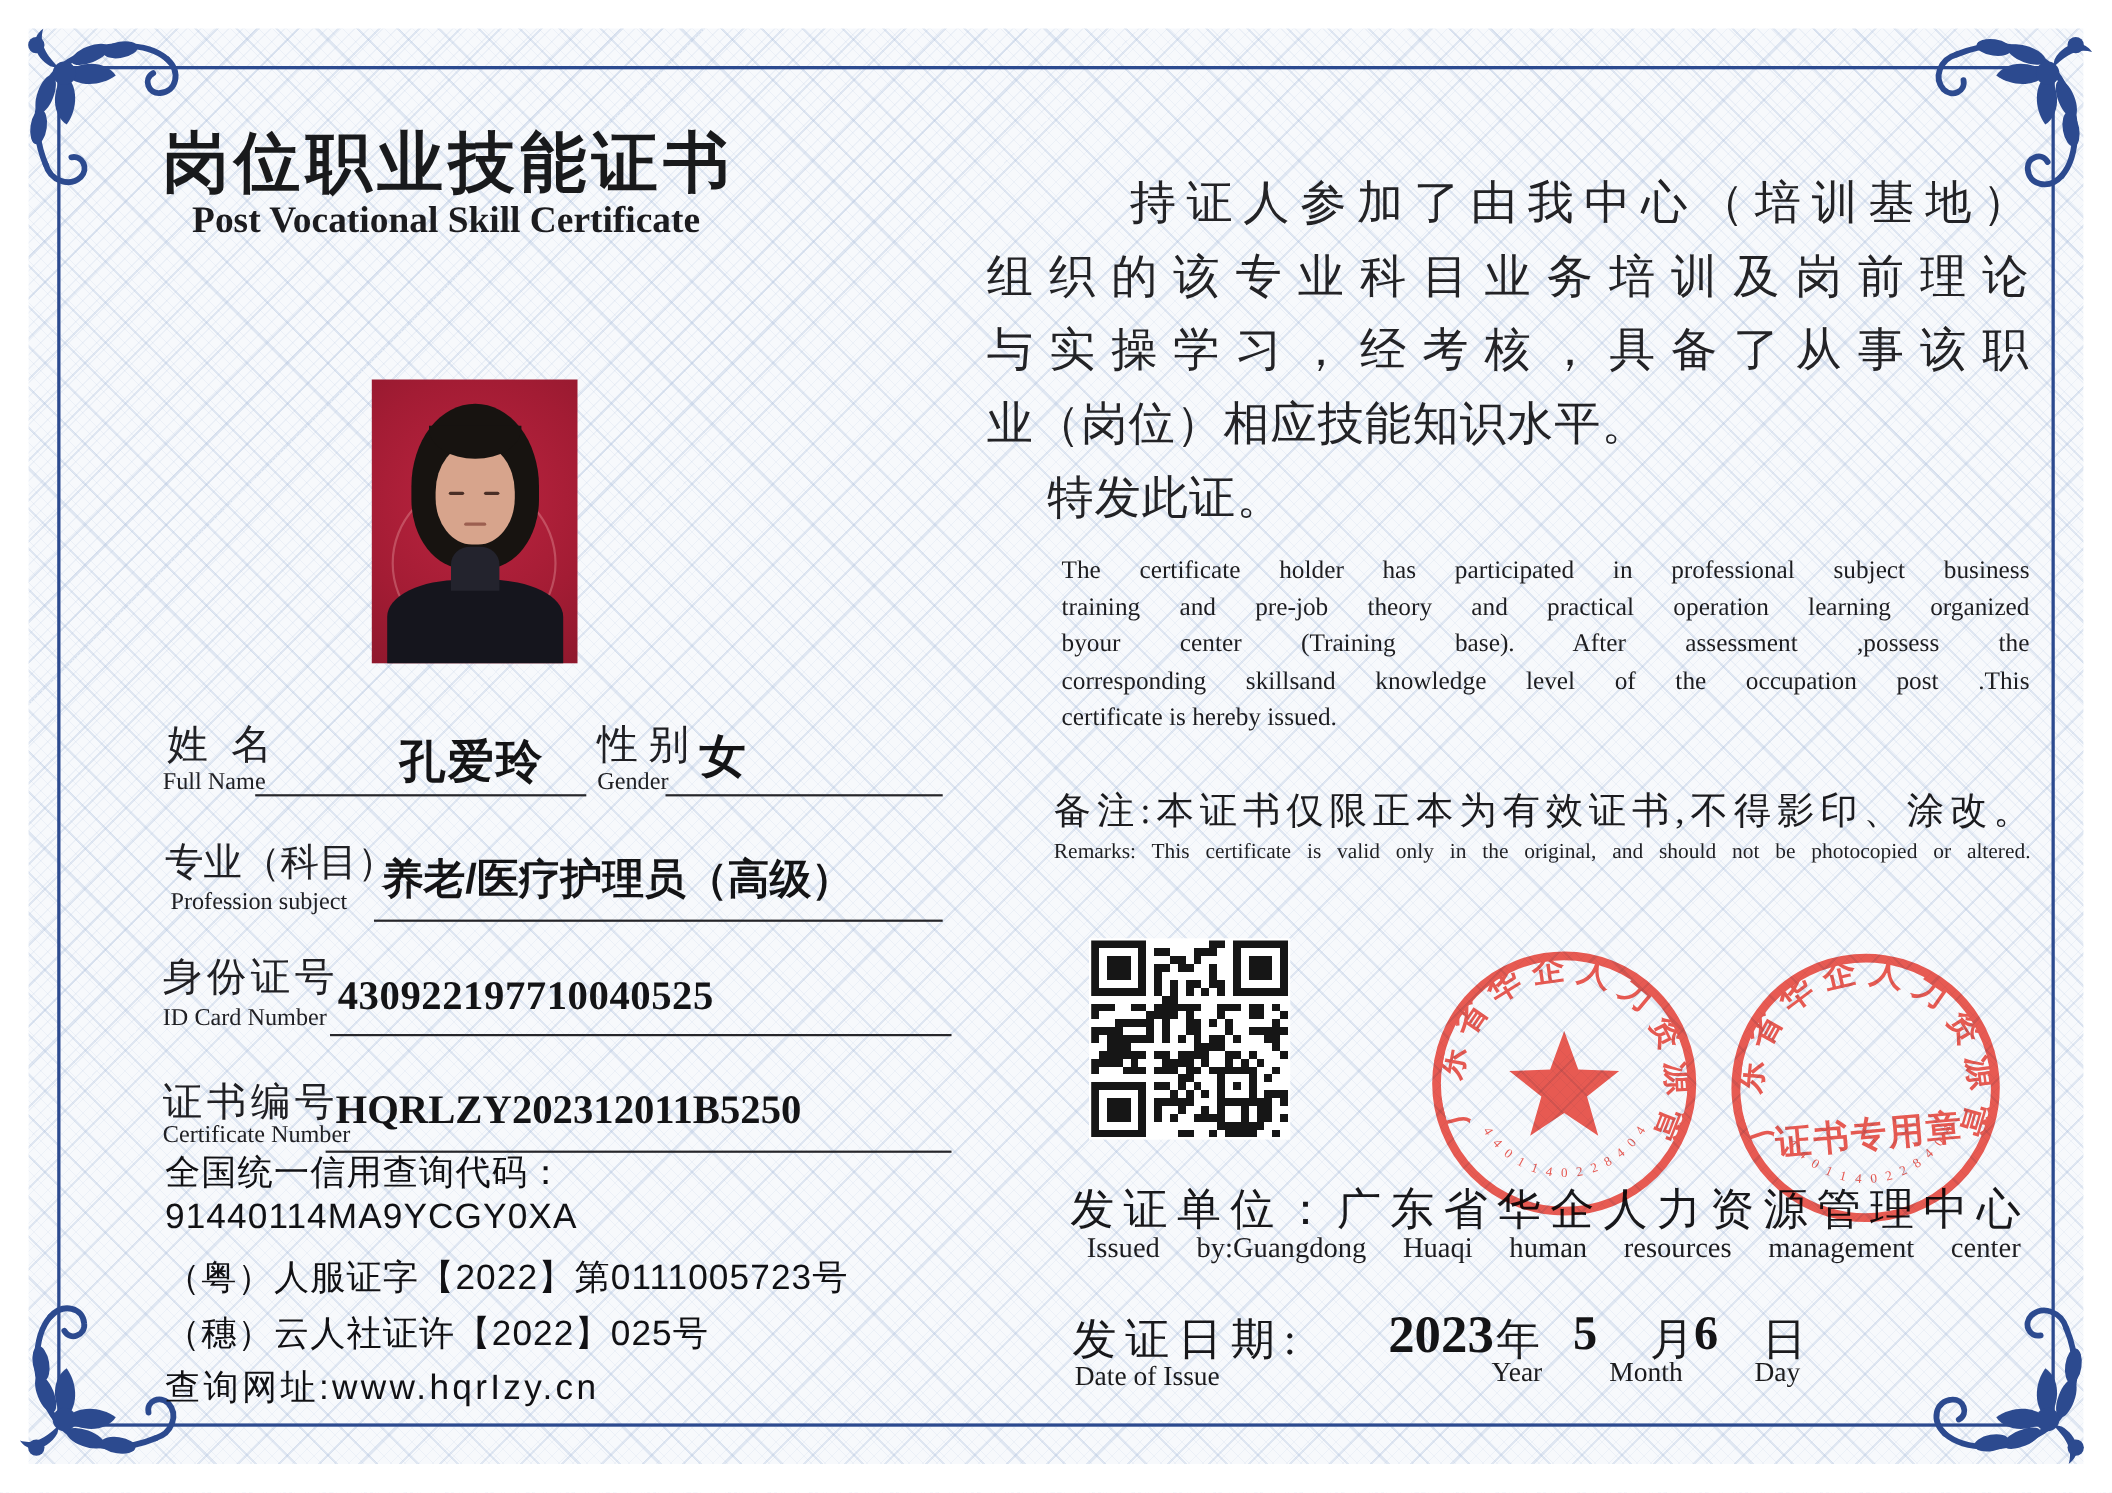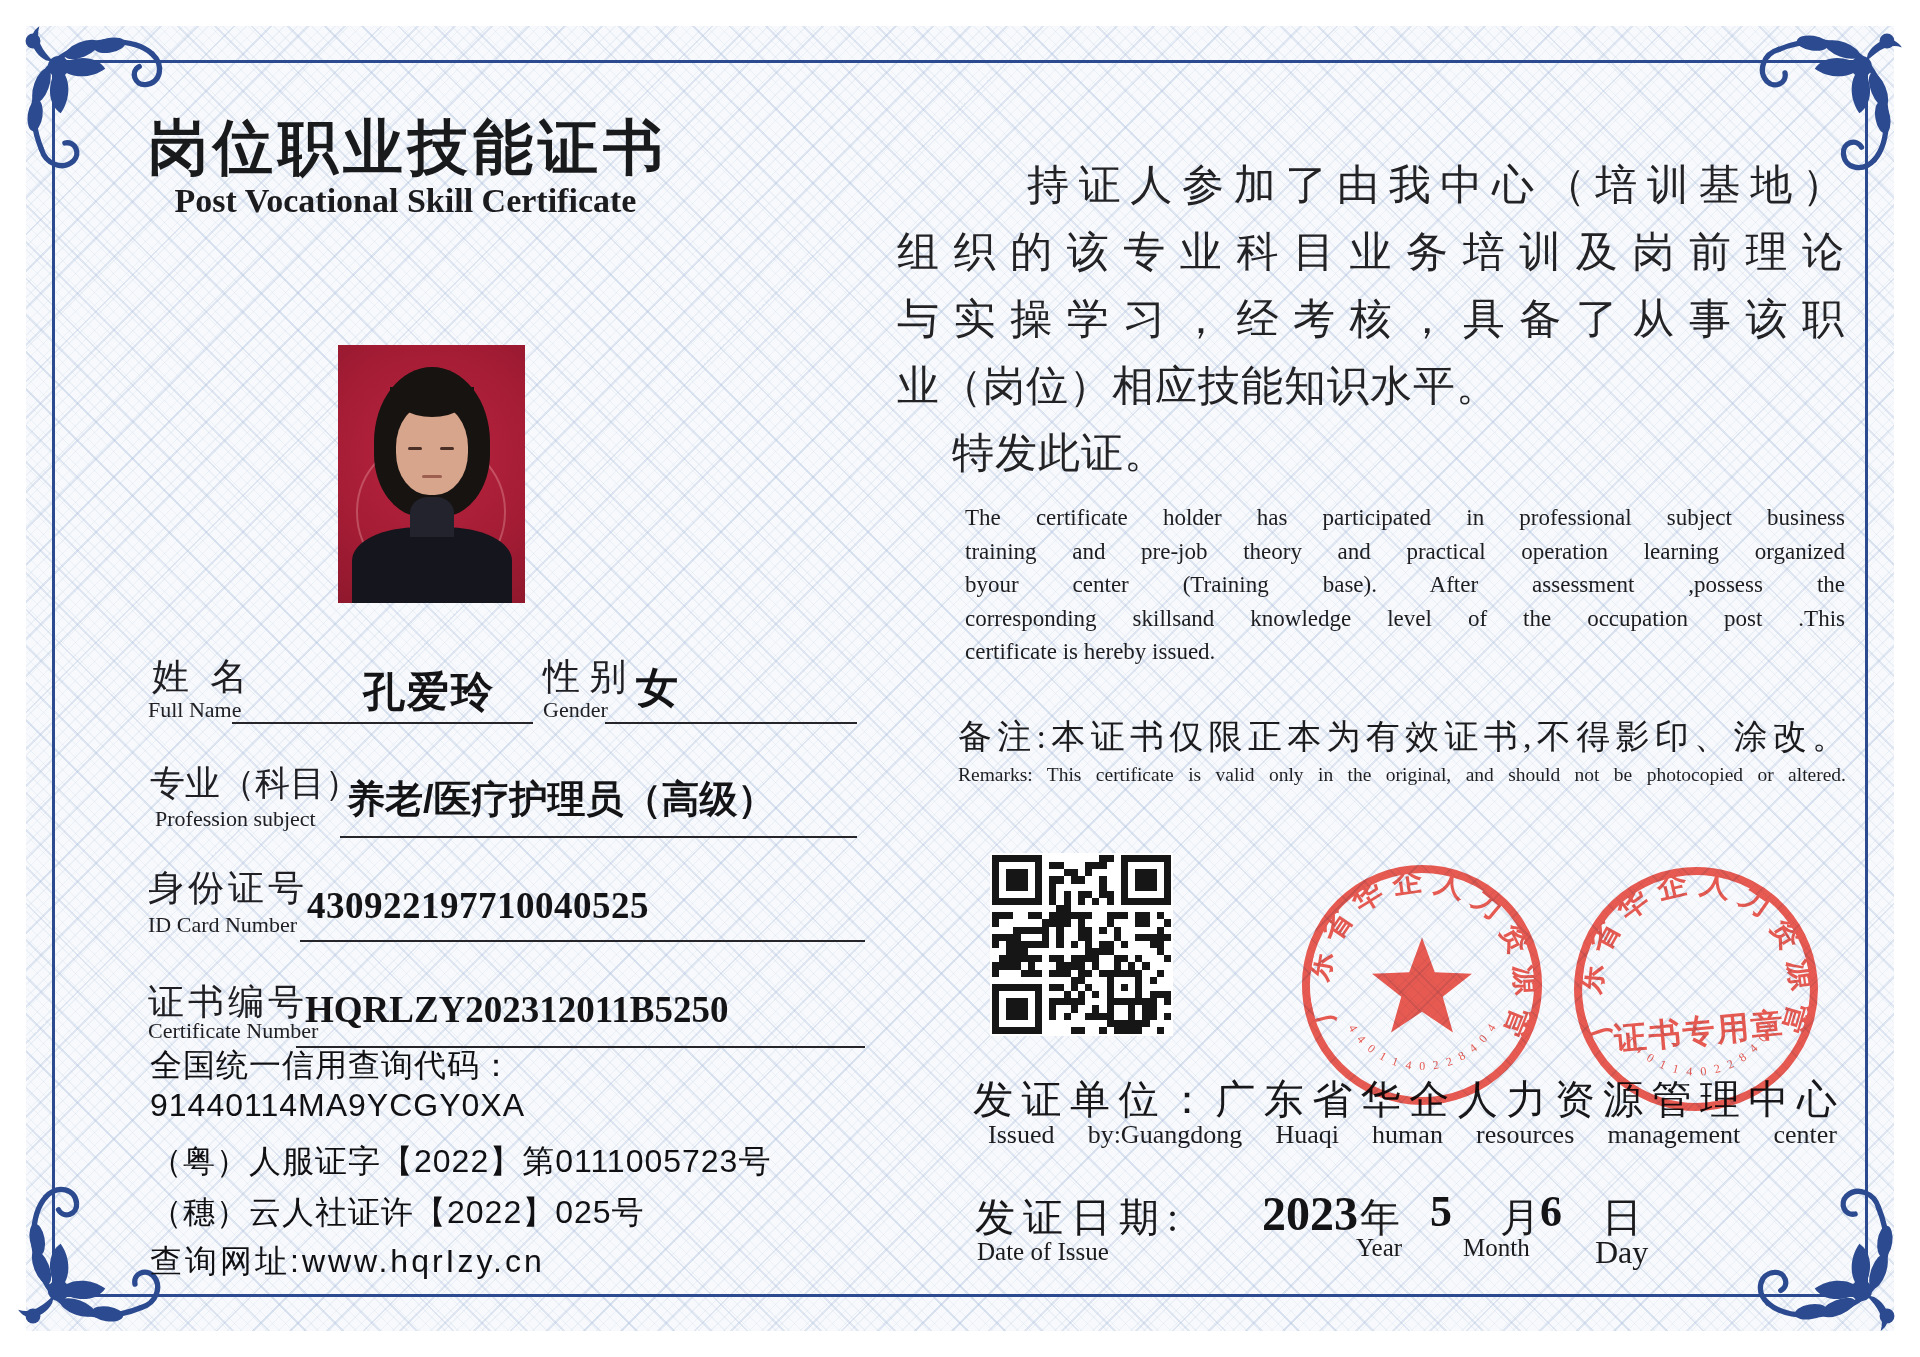--- a/index.html
+++ b/index.html
@@ -375,21 +375,21 @@
   <div class="abs" style="left:975px; top:1190px; font-size:40px; letter-spacing:8px; color:#18181b;">发证日期:</div>
   <div class="abs" style="left:977px; top:1238px; font-size:25px;">Date of Issue</div>
   <div class="abs val-b" style="left:1262px; top:1186px; font-size:48px;">2023</div>
   <div class="abs" style="left:1360px; top:1190px; font-size:40px;">年</div>
   <div class="abs" style="left:1356px; top:1234px; font-size:25px;font-family:Liberation Serif, serif;">Year</div>
   <div class="abs val-b" style="left:1430px; top:1186px; font-size:44px;">5</div>
   <div class="abs" style="left:1500px; top:1190px; font-size:40px;">月</div>
   <div class="abs" style="left:1463px; top:1234px; font-size:25px;">Month</div>
   <div class="abs val-b" style="left:1540px; top:1186px; font-size:44px;">6</div>
   <div class="abs" style="left:1602px; top:1190px; font-size:40px;">日</div>
-  <div class="abs" style="left:1595px; top:1234px; font-size:32px;">Day</div>
+  <div class="abs" style="left:1595px; top:1234px; font-size:25px;">Day</div>
 
   <svg class="abs seal" style="left:1298px; top:861px;" width="248" height="248" viewBox="0 0 250 250">
     <circle cx="125" cy="125" r="117" fill="none" stroke="#ee4f46" stroke-width="8"></circle>
     <path id="sealArcA" d="M39,165 A95,95 0 1 1 211,165" fill="none"></path>
     <text font-size="30" font-weight="700" fill="#ee4f46">
       <textPath href="#sealArcA" startOffset="4" textLength="505" lengthAdjust="spacing">广东省华企人力资源管理中心</textPath>
     </text>
     <polygon fill="#ee4f46" points="125,77 137.9,112.2 175.4,113.6 145.9,136.8 156.2,172.9 125,152 93.8,172.9 104.1,136.8 74.6,113.6 112.1,112.2"></polygon>
     <path id="sealDigA" d="M47,161 A86,86 0 0 0 203,161" fill="none"></path>
     <text font-size="12" fill="#ee4f46">

